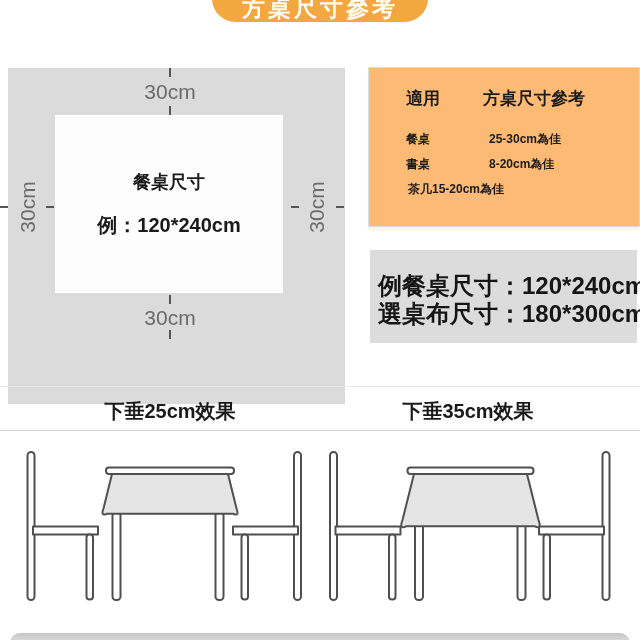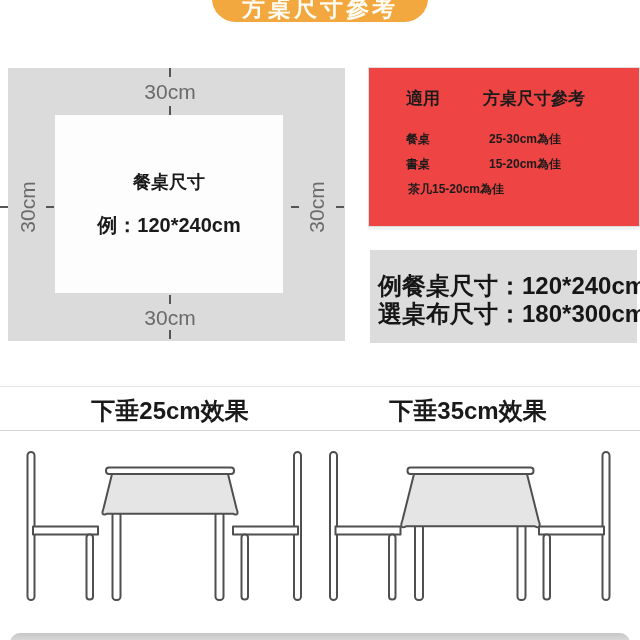--- a/index.html
+++ b/index.html
@@ -13,51 +13,51 @@
   .badge{
     left:212px;top:-25px;width:216px;height:47px;border-radius:24px;
     background:#F3A73F;display:flex;align-items:flex-end;justify-content:center;
     padding-bottom:2px;box-sizing:border-box;
   }
   .badge span{
     color:#FFFDF4;font-weight:bold;font-size:23px;letter-spacing:3px;line-height:1;
   }
 
   
-  .cloth-rect{left:8px;top:68px;width:337px;height:273px;background:#DBDBDB;}
+  .cloth-rect{left:8px;top:68px;width:337px;height:336px;background:#DBDBDB;}
   .table-rect{
     position:absolute;left:47px;top:47px;width:228px;height:178px;background:#FDFDFD;
     display:flex;flex-direction:column;align-items:center;justify-content:center;
   }
   .table-rect .t1{font-size:18px;font-weight:bold;color:#1a1a1a;}
   .table-rect .t2{font-size:20px;font-weight:bold;color:#1a1a1a;margin-top:18px;}
   .dim-label{color:#6b6b6b;font-size:21px;line-height:1;transform:translate(-50%,-50%);white-space:nowrap;}
   .dim-label.vert{transform:translate(-50%,-50%) rotate(-90deg);}
   .tick-v{width:2px;height:9px;background:#555;}
   .tick-h{width:8px;height:2px;background:#555;}
 
   
   .panel{
-    left:368px;top:67px;width:272px;height:160px;background:#ef4444;
+    left:368px;top:67px;width:272px;height:160px;background:#fdba74;
     border:1px solid #DEDEDE;box-sizing:border-box;box-shadow:0 3px 2px rgba(0,0,0,0.05);
   }
   .panel .cell{position:absolute;transform:translateY(-50%);white-space:nowrap;color:#1b1b1b;}
   .panel .hdr{font-weight:bold;font-size:17px;}
   .panel .row{font-weight:600;font-size:12px;}
 
   
   .example-box{
     left:370px;top:250px;width:267px;height:93px;background:#DCDCDC;
   }
   .example-box .line{position:absolute;left:8px;transform:translateY(-50%);
     font-size:24px;font-weight:bold;color:#161616;white-space:nowrap;}
 
   .divider{left:0;width:640px;background:#E7E7E7;height:1px;}
 
-  .effect-label{transform:translate(-50%,-50%);font-size:24px;font-weight:bold;color:#1a1a1a;white-space:nowrap;}
+  .effect-label{transform:translate(-50%,-50%);font-size:20px;font-weight:bold;color:#1a1a1a;white-space:nowrap;}
 
   .bottom-bar{
     left:10px;top:633px;width:620px;height:10px;border-radius:10px 10px 0 0;
     background:linear-gradient(#C6C6C6,#DFDFDF);
   }
   svg{display:block;}
 </style>
 </head>
 <body>
 
@@ -91,21 +91,21 @@
   <div class="abs tick-h" style="left:336px;top:206px;"></div>
 
   <div class="abs panel">
     <span class="cell hdr" style="left:37px;top:30px;">適用</span>
     <span class="cell hdr" style="left:114px;top:30px;">方桌尺寸參考</span>
 
     <span class="cell row" style="left:37px;top:71px;">餐桌</span>
     <span class="cell row" style="left:120px;top:71px;">25-30cm為佳</span>
 
     <span class="cell row" style="left:37px;top:96px;">書桌</span>
-    <span class="cell row" style="left:120px;top:96px;">15-20cm為佳</span>
+    <span class="cell row" style="left:120px;top:96px;">8-20cm為佳</span>
 
     <span class="cell row" style="left:39px;top:121px;">茶几15-20cm為佳</span>
   </div>
 
   <div class="abs example-box">
     <span class="line" style="top:36px;">例餐桌尺寸：120*240cm</span>
     <span class="line" style="top:64px;">選桌布尺寸：180*300cm</span>
   </div>
 
   <div class="abs divider" style="top:386px;"></div>

